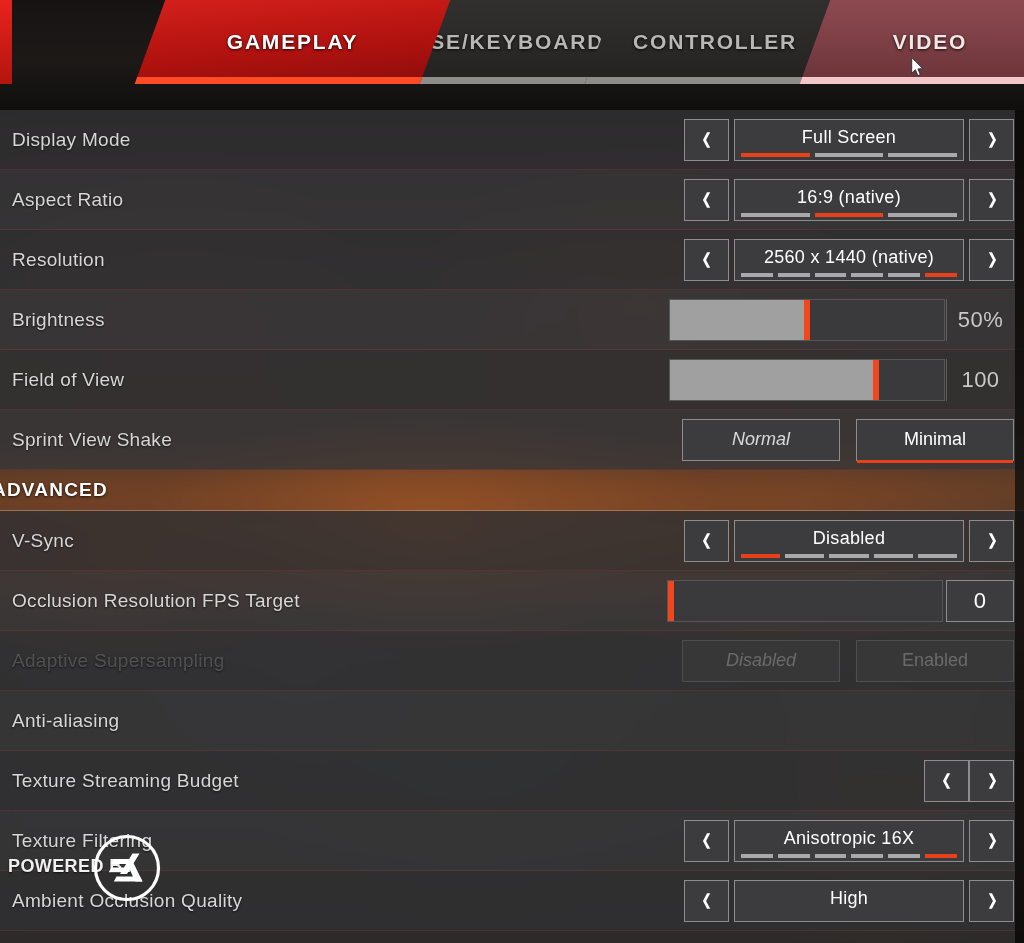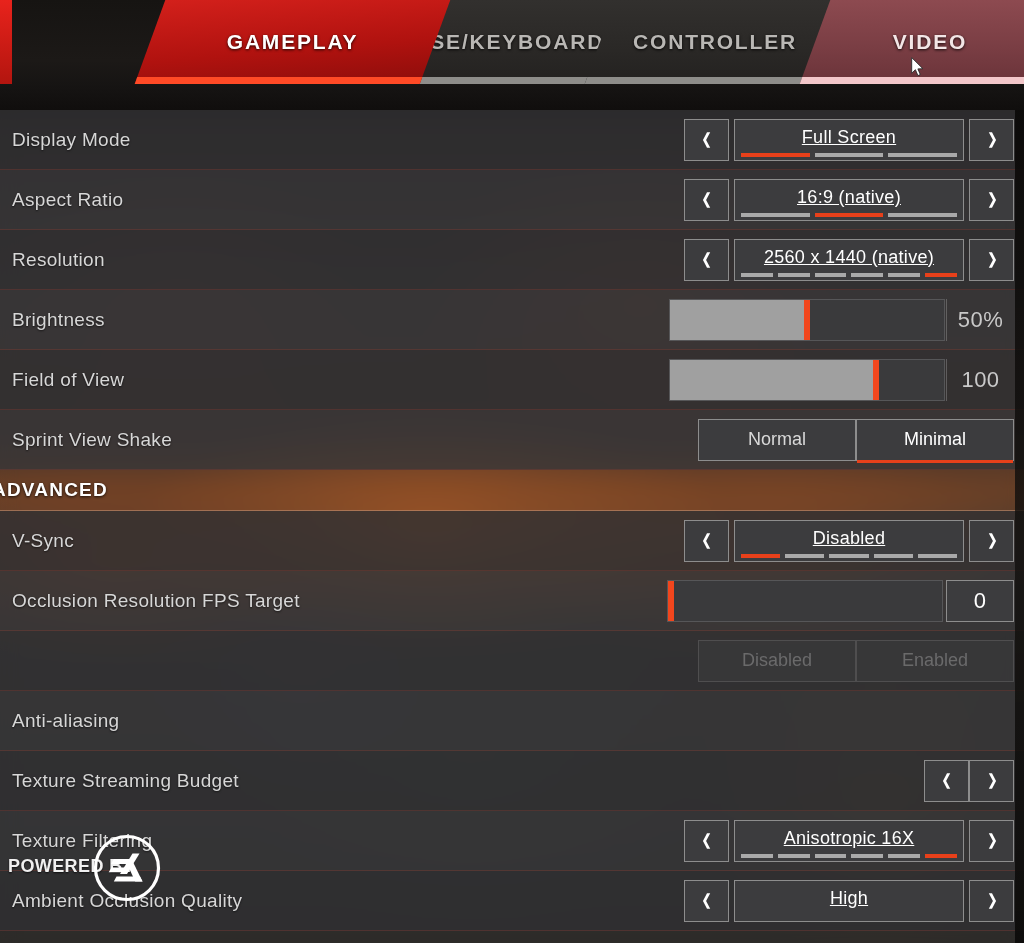--- a/index.html
+++ b/index.html
@@ -205,21 +205,20 @@
     display: flex;
     align-items: center;
     justify-content: center;
   }
   .stepper-val .val-text {
     font-size: 18px;
     color: #ffffff;
     letter-spacing: 0.3px;
     margin-bottom: 5px;
     white-space: nowrap;
-    text-decoration: underline;
   }
   .segs {
     position: absolute;
     left: 6px; right: 6px;
     bottom: 3px;
     height: 4px;
     display: flex;
     gap: 5px;
   }
   .seg { flex: 1; height: 4px; background: #a9a9a9; }
@@ -269,23 +268,23 @@
   
   .opt-btn {
     position: relative;
     width: 158px;
     height: 42px;
     background: #3c3c3e;
     border: 1px solid #8d8d8d;
     display: flex;
     align-items: center;
     justify-content: center;
-    margin-left: 0;
-  }
-  .opt-btn:first-child { margin-left: 8px; }
+    margin-left: 16px;
+  }
+  .opt-btn:first-child { margin-left: 8px; font-style: italic; }
   .opt-btn .opt-text {
     font-size: 18px;
     color: #d9d9d9;
   }
   .opt-btn.selected .opt-text { color: #ffffff; }
   .opt-btn.selected::after {
     content: "";
     position: absolute;
     left: 0; right: 0; bottom: -3px;
     height: 3px;
@@ -512,20 +511,21 @@
           <div class="slider">
             <div class="slider-fill" style="width: 0%;"></div>
             <div class="slider-knob" style="left: 0px;"></div>
           </div>
           <div class="slider-num boxed">
             <div class="num-text">0</div>
           </div>
         </div>
       </div>
       <div class="row disabled">
+        <div class="row-label">Adaptive Supersampling</div>
         <div class="ctl">
           <div class="opt-btn dim">
             <div class="opt-text">Disabled</div>
           </div>
           <div class="opt-btn dim">
             <div class="opt-text">Enabled</div>
           </div>
         </div>
       </div>
       <div class="row alt">

